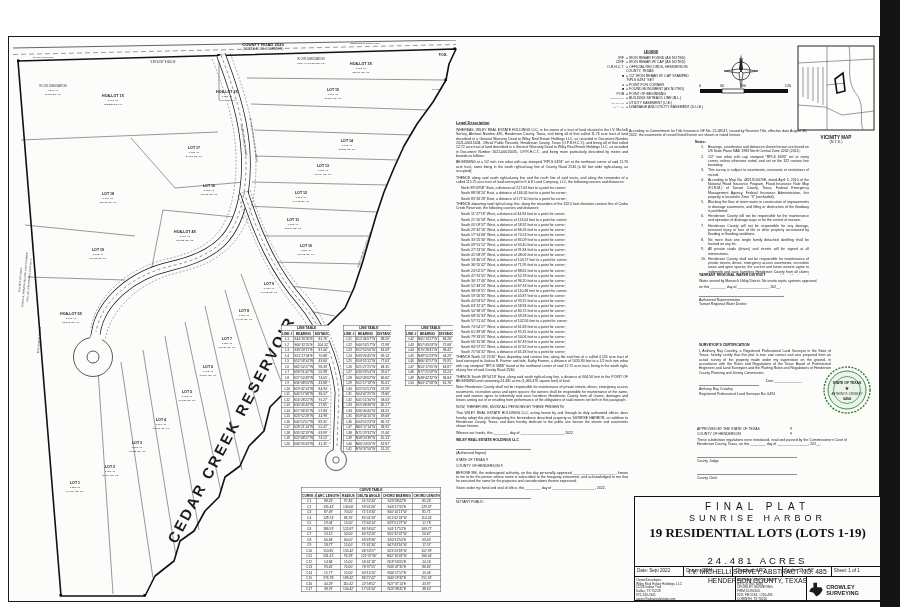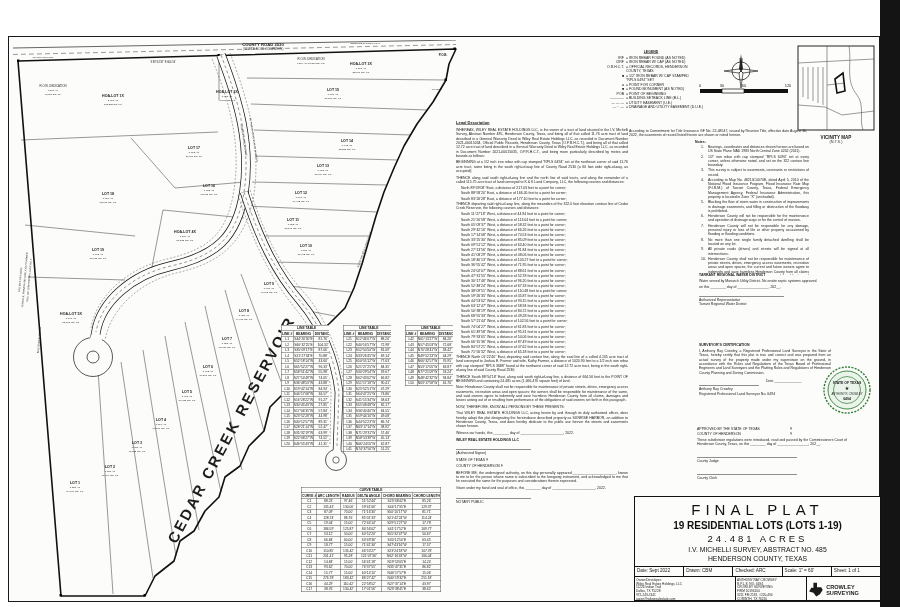--- a/index.html
+++ b/index.html
@@ -43,24 +43,24 @@
 
   
   .tblwrap{overflow:hidden;}
   table.pt{border-collapse:collapse;background:#fcfcfb;}
   table.pt th,table.pt td{border:1px solid #555;font-size:6.6px;line-height:8px;padding:1px 1px;text-align:center;white-space:nowrap;color:#222;}
   table.pt th{font-weight:bold;}
 
   
   #tblock{left:625px;top:459px;width:247px;height:105px;border:1.2px solid #111;box-sizing:border-box;background:#fcfcfb;}
   .tb-title{height:69px;text-align:center;color:#111;}
-  .tb-fp{font-size:15px;letter-spacing:5px;padding-top:4px;text-align:center;}
+  .tb-fp{font-size:10px;letter-spacing:5px;padding-top:4px;text-align:center;}
   .tb-nm{font-size:9px;letter-spacing:4px;margin-top:1px;}
-  .tb-b{font-size:10px;font-weight:bold;margin-top:1.5px;}
-  .tb-ac{font-size:9.5px;letter-spacing:3px;margin-top:2px;}
+  .tb-b{font-size:13px;font-weight:bold;margin-top:1.5px;font-family:Liberation Serif, serif;}
+  .tb-ac{font-size:9.5px;letter-spacing:3px;margin-top:14px;}
   .tb-sv{font-size:6.8px;margin-top:2px;}
   .tb-strip{display:flex;border-top:1px solid #111;border-bottom:1px solid #111;height:9px;}
   .tb-strip>div{border-right:1px solid #111;font-size:4.6px;line-height:8px;padding:0 2px;white-space:nowrap;overflow:hidden;flex:1;color:#222;}
   .tb-strip>div:last-child{border-right:none;}
   .tb-bot{display:flex;height:25px;}
   .tb-cell{border-right:1px solid #111;overflow:hidden;}
   .tb-cell:last-child{border-right:none;}
   .tb-cell .in{font-size:6.4px;line-height:7.6px;padding:1px 2px;color:#222;}
   #logo-cell{display:flex;align-items:center;justify-content:center;gap:2px;flex:1;}
   #logo-text{font-size:5.6px;font-weight:bold;line-height:6px;color:#222;}
@@ -944,20 +944,21 @@
         <div class="sigline" style="width:200px;margin-top:8px;"></div>
         <div>County Judge</div>
         <div class="sigline" style="width:200px;margin-top:8px;"></div>
         <div>County Clerk</div>
       </div>
     </div>
 
     <div id="tblock" class="abs">
       <div class="tb-title">
         <div class="tb-fp">FINAL PLAT</div>
+        <div class="tb-nm">SUNRISE HARBOR</div>
         <div class="tb-b">19 RESIDENTIAL LOTS (LOTS 1-19)</div>
         <div class="tb-ac">24.481 ACRES</div>
         <div class="tb-sv">I.V. MICHELLI SURVEY, ABSTRACT NO. 485</div>
         <div class="tb-sv">HENDERSON COUNTY, TEXAS</div>
       </div>
       <div class="tb-strip" id="tb-strip">
           <div>Date: Sept 2022</div>
           <div>Drawn: CBM</div>
           <div>Checked: ARC</div>
           <div>Scale: 1" = 60'</div>

